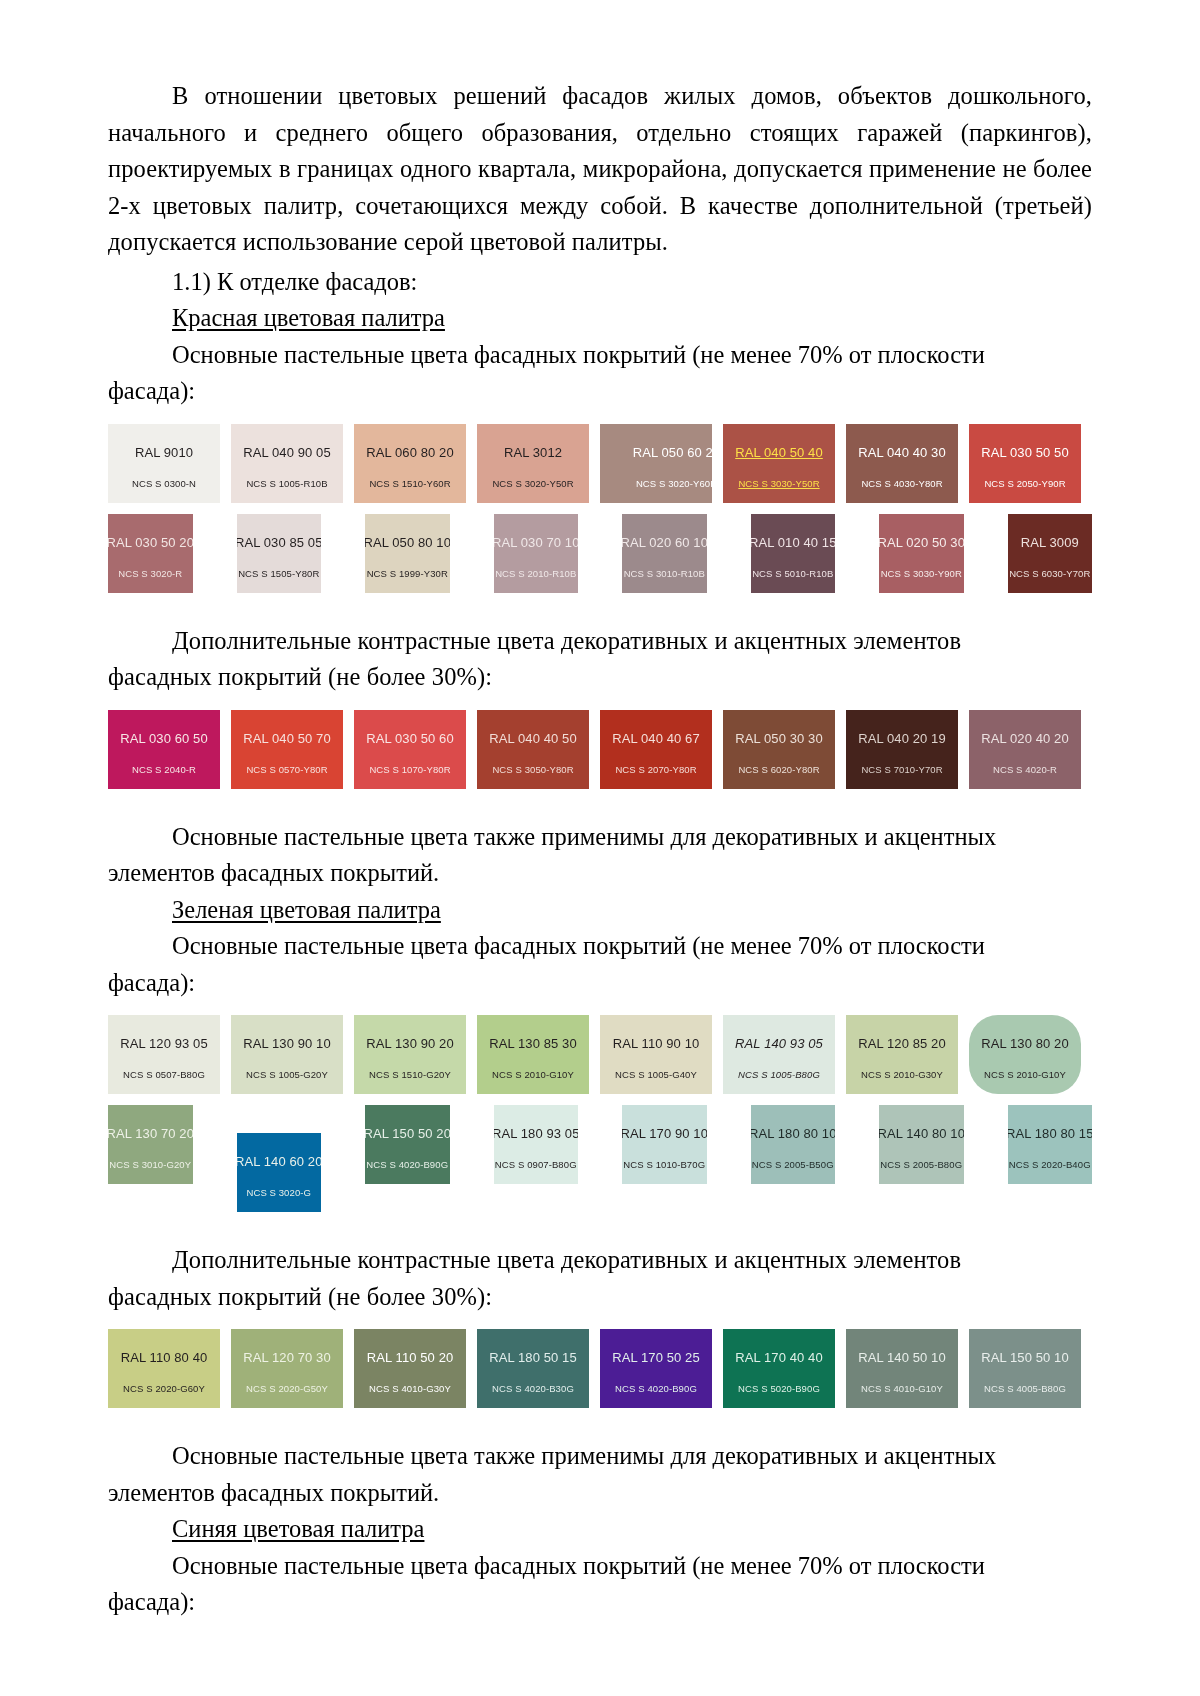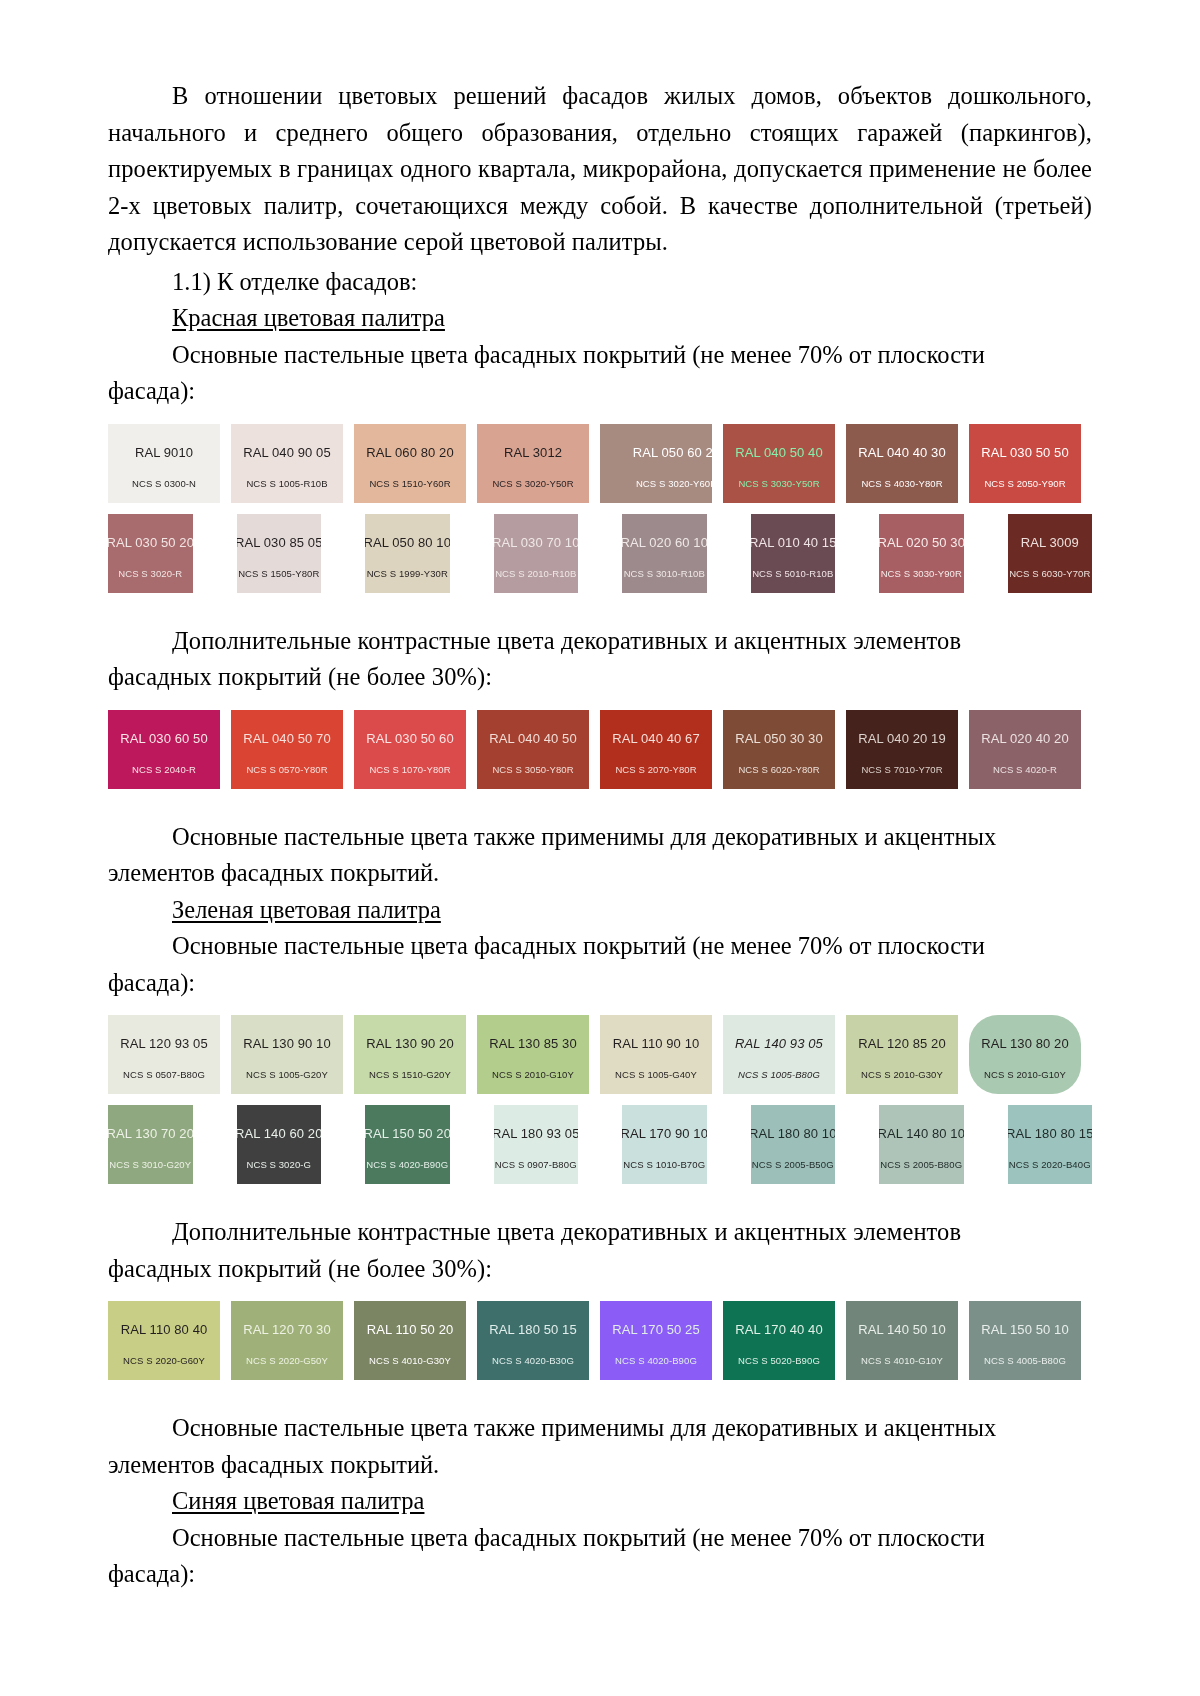--- a/index.html
+++ b/index.html
@@ -108,21 +108,21 @@
           <div class="ncs">NCS S 1510-Y60R</div>
         </div>
         <div class="swatch" style="background: rgb(217, 163, 146); color: rgb(35, 31, 32);">
           <div class="ral">RAL 3012</div>
           <div class="ncs">NCS S 3020-Y50R</div>
         </div>
         <div class="swatch" style="background: rgb(167, 138, 128); color: rgb(255, 255, 255); padding-left: 41px;">
           <div class="ral">RAL 050 60 20</div>
           <div class="ncs">NCS S 3020-Y60R</div>
         </div>
-        <div class="swatch" style="background: rgb(171, 82, 70); color: #86efac;">
+        <div class="swatch" style="background: rgb(171, 82, 70); color: #fde047; text-decoration: underline;">
           <div class="ral">RAL 040 50 40</div>
           <div class="ncs">NCS S 3030-Y50R</div>
         </div>
         <div class="swatch" style="background: rgb(141, 90, 78); color: rgb(255, 255, 255);">
           <div class="ral">RAL 040 40 30</div>
           <div class="ncs">NCS S 4030-Y80R</div>
         </div>
         <div class="swatch" style="background: rgb(201, 74, 66); color: rgb(255, 255, 255);">
           <div class="ral">RAL 030 50 50</div>
           <div class="ncs">NCS S 2050-Y90R</div>
@@ -253,21 +253,21 @@
         <div class="swatch" style="background: rgb(169, 201, 176); color: rgb(35, 31, 32); border-radius: 29px;">
           <div class="ral">RAL 130 80 20</div>
           <div class="ncs">NCS S 2010-G10Y</div>
         </div>
       </div>
     <div class="swatch-row">
         <div class="swatch" style="background: rgb(143, 168, 127); color: rgb(238, 241, 231);">
           <div class="ral">RAL 130 70 20</div>
           <div class="ncs">NCS S 3010-G20Y</div>
         </div>
-        <div class="swatch" style="background: #404040; color: rgb(233, 240, 234);">
+        <div class="swatch" style="background: #0369a1; color: rgb(233, 240, 234); margin-top: 28px;">
           <div class="ral">RAL 140 60 20</div>
           <div class="ncs">NCS S 3020-G</div>
         </div>
         <div class="swatch" style="background: rgb(75, 122, 95); color: rgb(230, 239, 232);">
           <div class="ral">RAL 150 50 20</div>
           <div class="ncs">NCS S 4020-B90G</div>
         </div>
         <div class="swatch" style="background: rgb(220, 236, 229); color: rgb(35, 31, 32);">
           <div class="ral">RAL 180 93 05</div>
           <div class="ncs">NCS S 0907-B80G</div>
@@ -309,21 +309,21 @@
           <div class="ncs">NCS S 2020-G50Y</div>
         </div>
         <div class="swatch" style="background: rgb(123, 132, 99); color: #ffffff;">
           <div class="ral">RAL 110 50 20</div>
           <div class="ncs">NCS S 4010-G30Y</div>
         </div>
         <div class="swatch" style="background: rgb(63, 111, 107); color: rgb(226, 238, 236);">
           <div class="ral">RAL 180 50 15</div>
           <div class="ncs">NCS S 4020-B30G</div>
         </div>
-        <div class="swatch" style="background: #8b5cf6; color: rgb(224, 238, 234);">
+        <div class="swatch" style="background: #4c1d95; color: rgb(224, 238, 234);">
           <div class="ral">RAL 170 50 25</div>
           <div class="ncs">NCS S 4020-B90G</div>
         </div>
         <div class="swatch" style="background: rgb(14, 115, 83); color: rgb(223, 240, 231);">
           <div class="ral">RAL 170 40 40</div>
           <div class="ncs">NCS S 5020-B90G</div>
         </div>
         <div class="swatch" style="background: rgb(114, 133, 122); color: rgb(232, 238, 234);">
           <div class="ral">RAL 140 50 10</div>
           <div class="ncs">NCS S 4010-G10Y</div>

